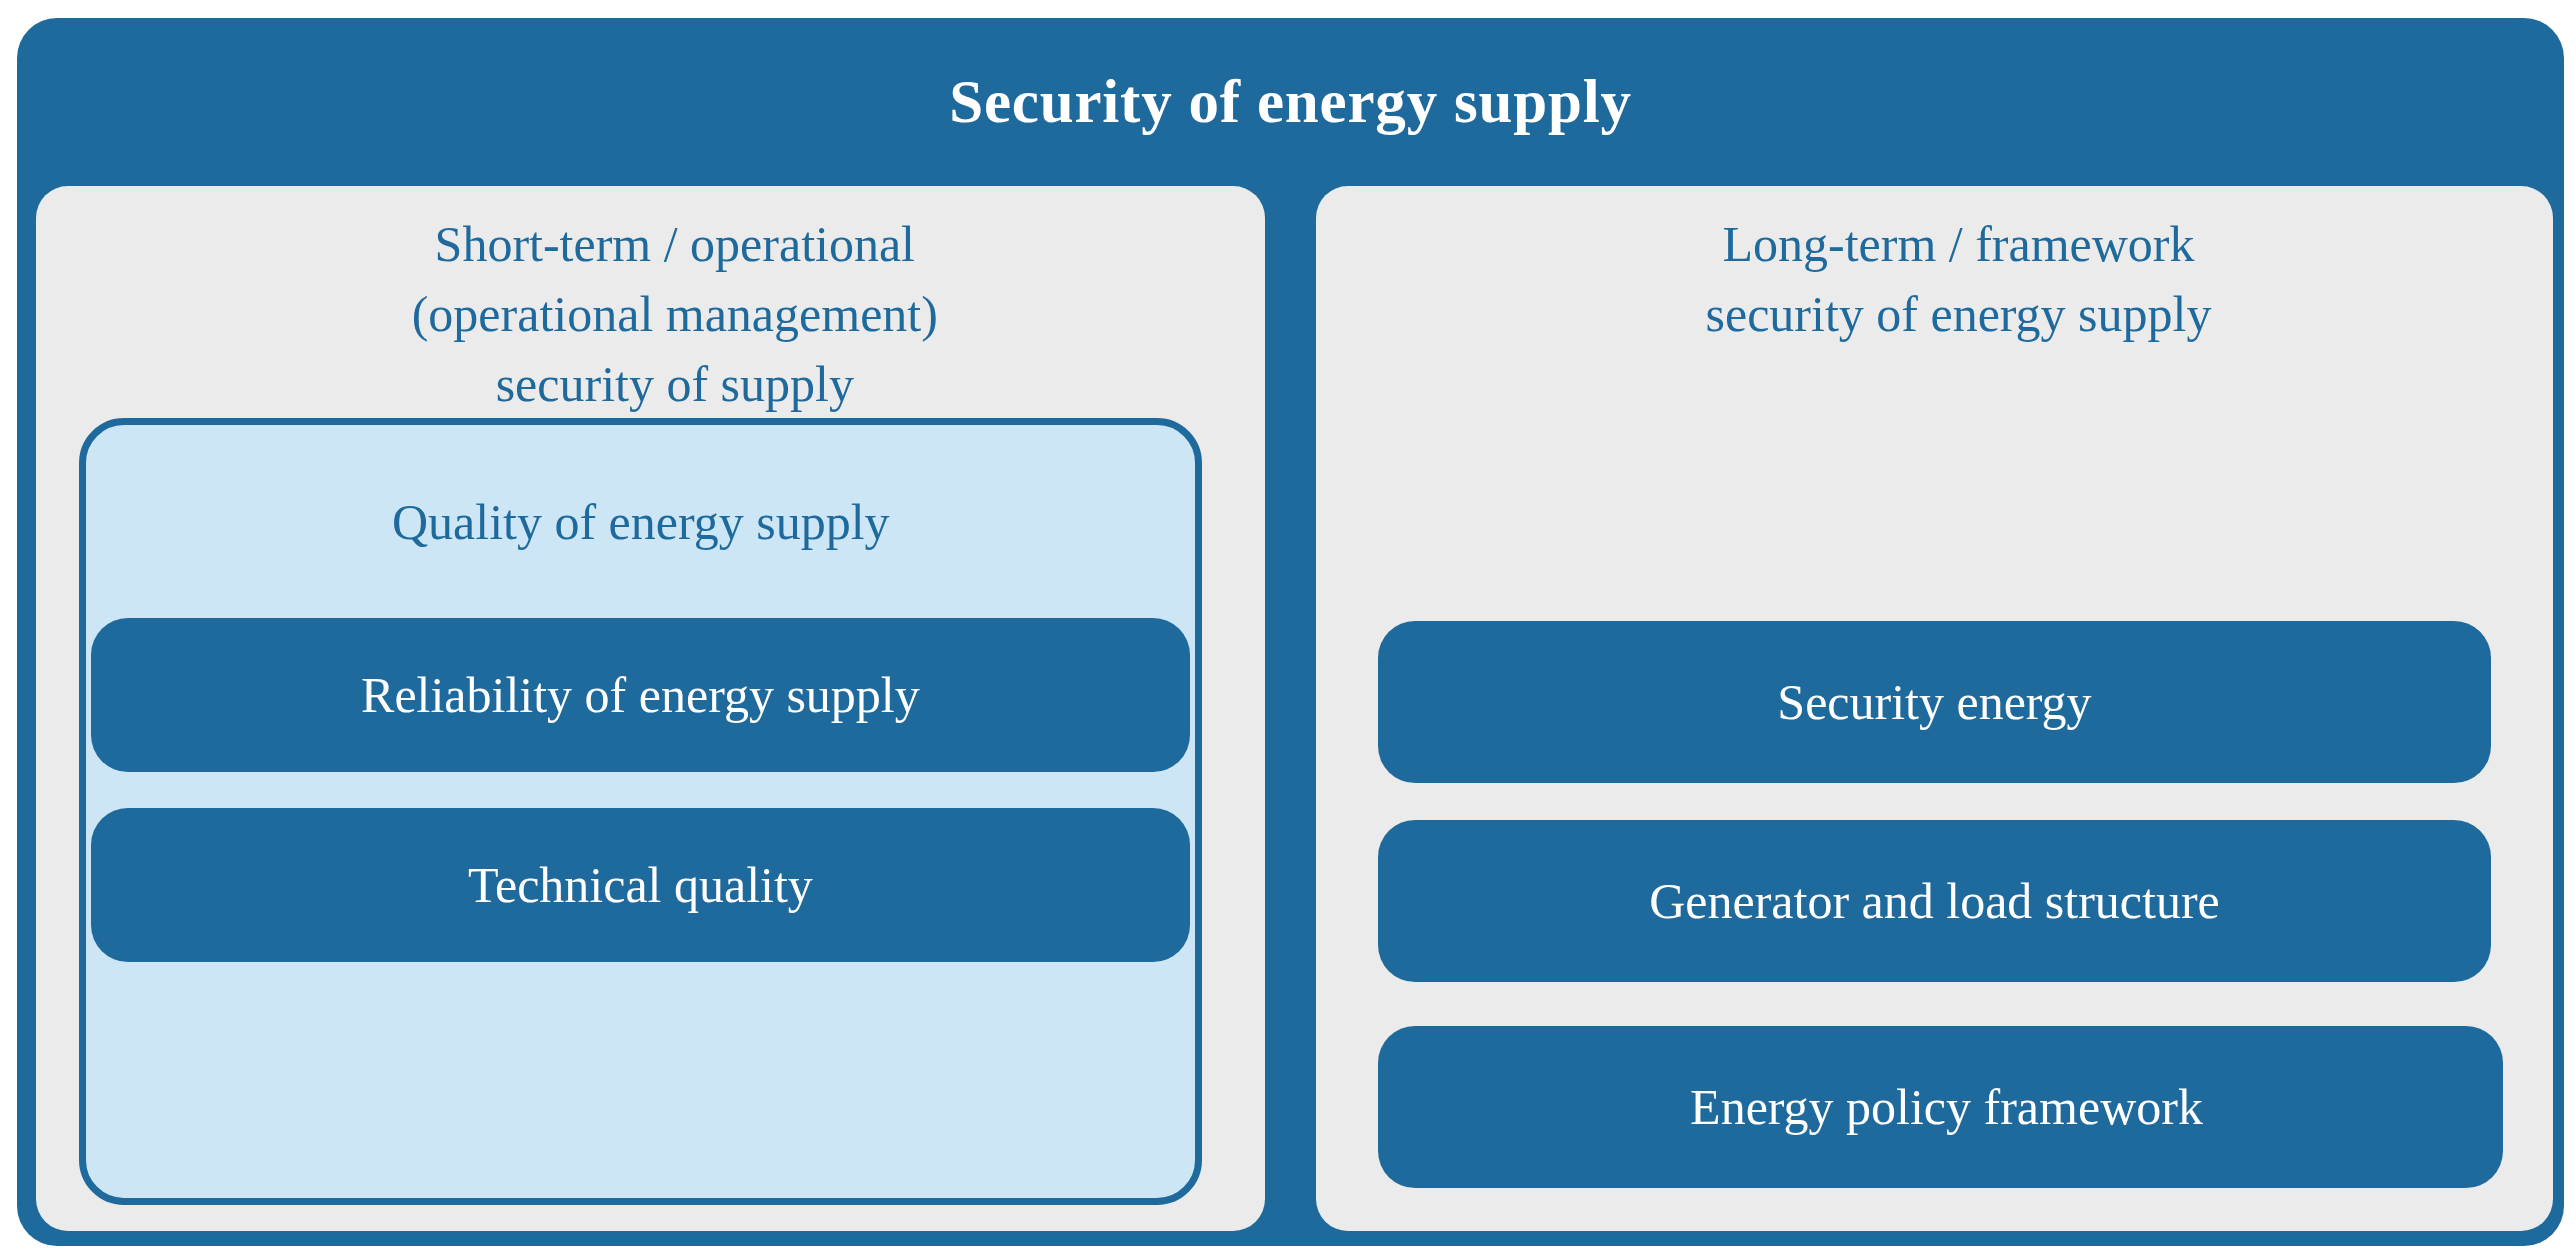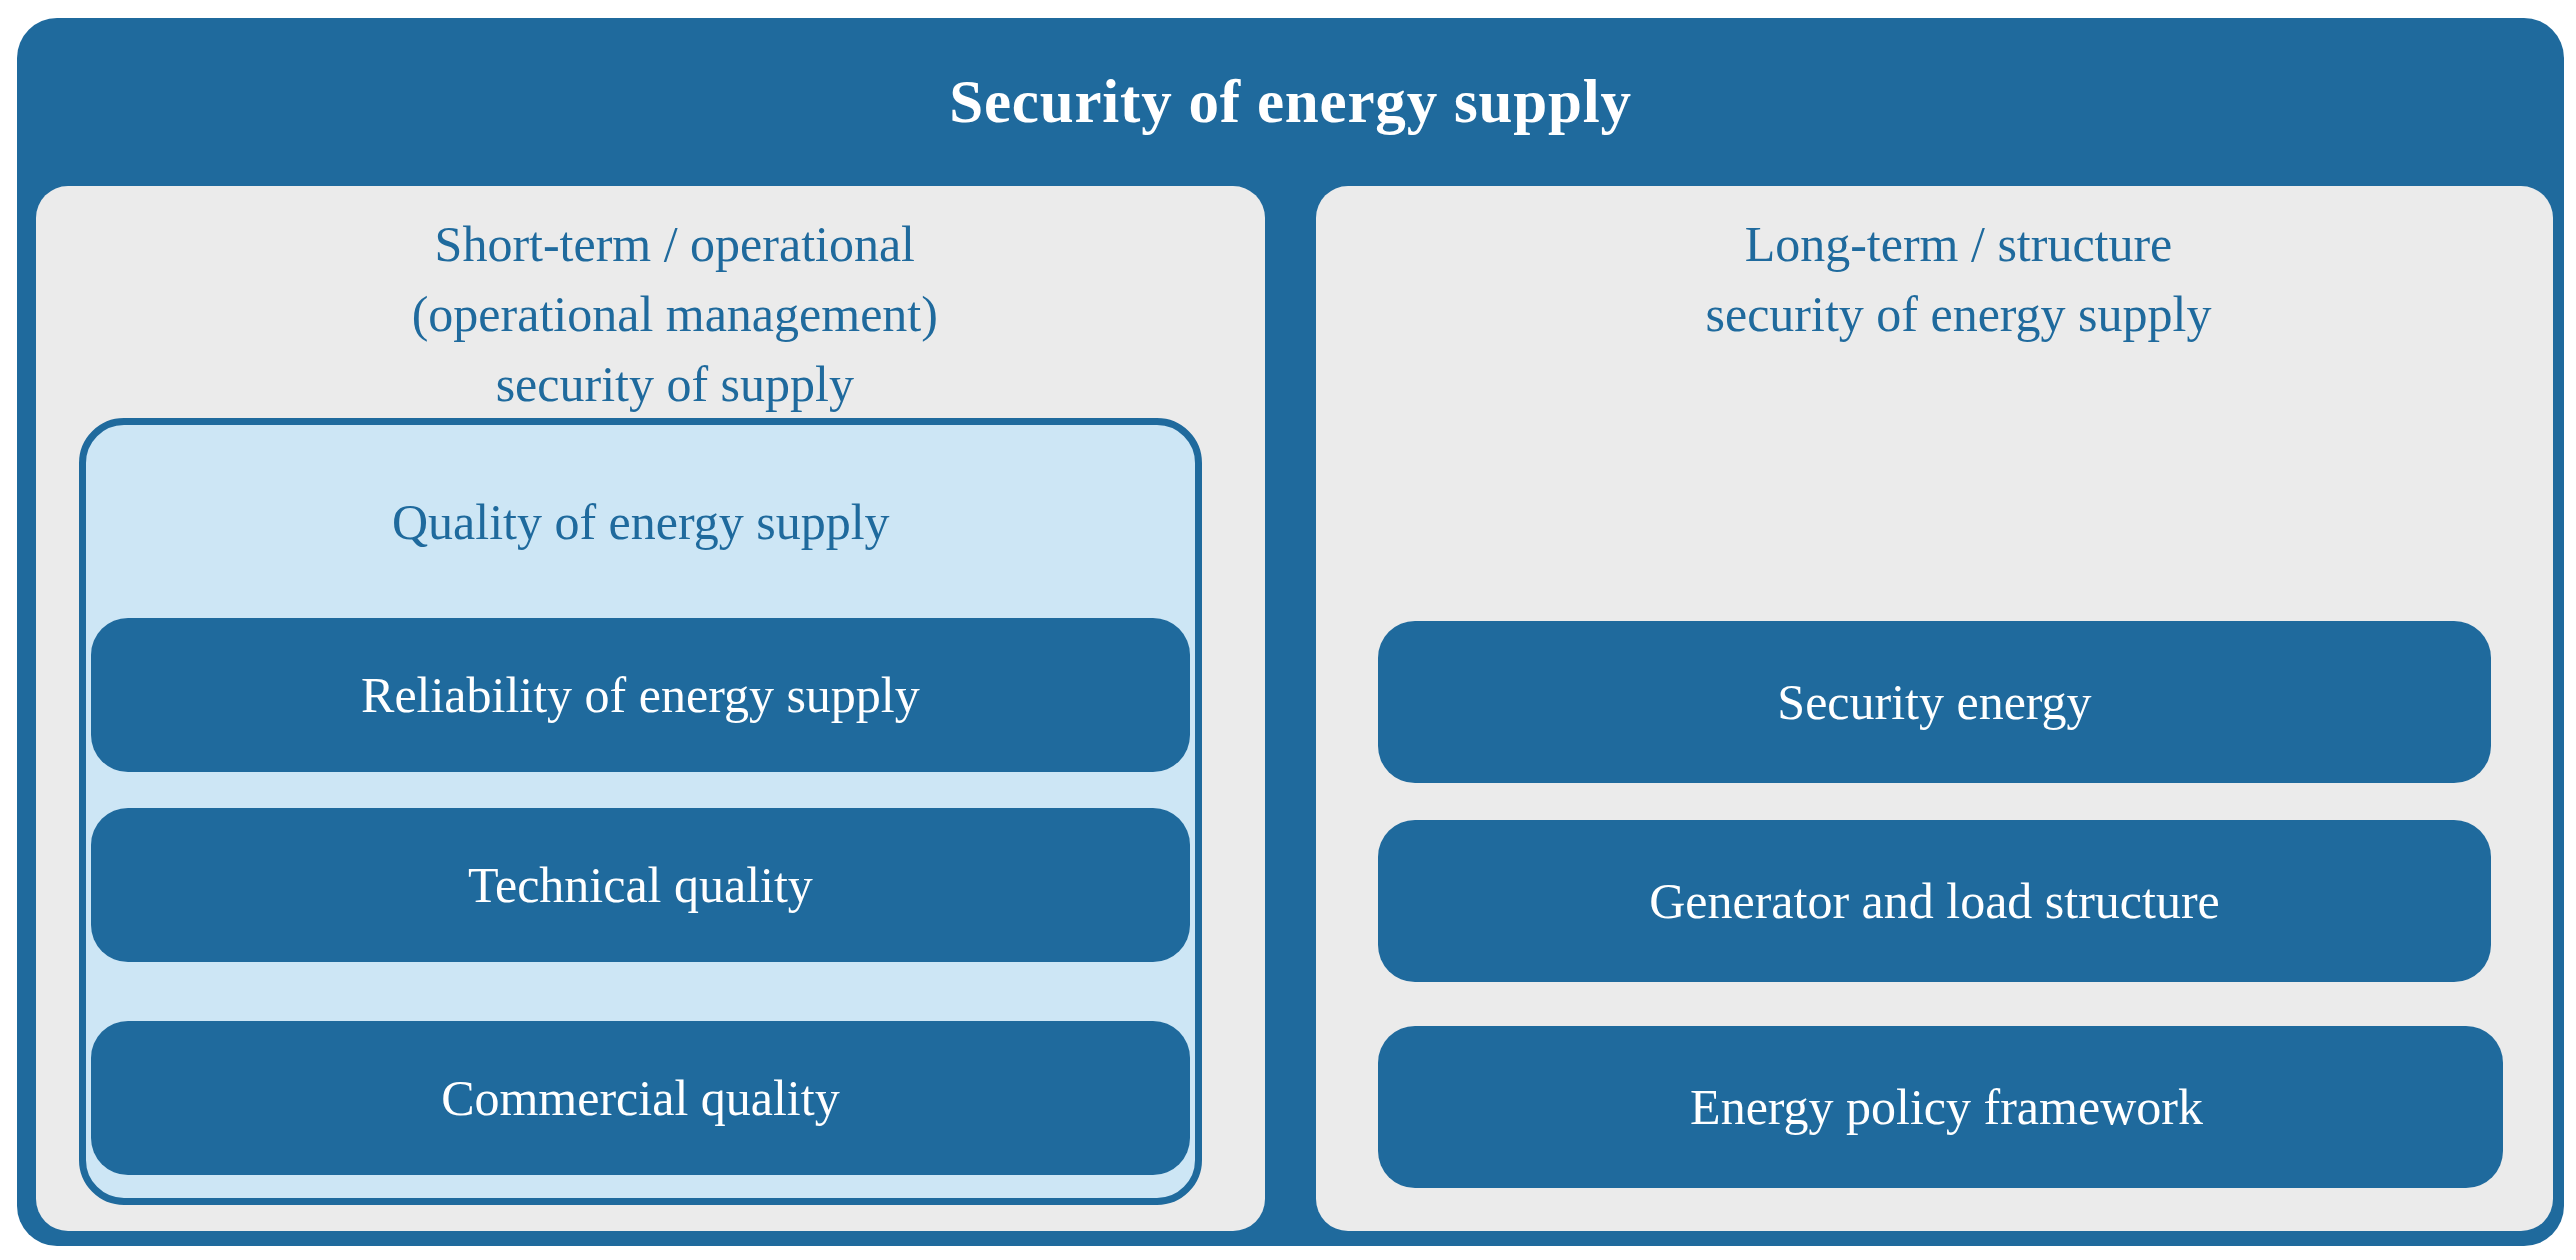--- a/index.html
+++ b/index.html
@@ -87,27 +87,26 @@
       <div class="panel-header">
         <span>Short-term / operational</span>
         <span>(operational management)</span>
         <span>security of supply</span>
       </div>
 
       <div class="container">
         <div class="container-title">Quality of energy supply</div>
         <div class="cbox cbox-1">Reliability of energy supply</div>
         <div class="cbox cbox-2">Technical quality</div>
-        <div class="cbox cbox-3">Commercial quality</div>
       </div>
     </div>
 
     <div class="panel panel-right">
       <div class="panel-header">
-        <span>Long-term / structure</span>
+        <span>Long-term / framework</span>
         <span>security of energy supply</span>
       </div>
 
       <div class="rbox rbox-2">Security energy</div>
       <div class="rbox rbox-3">Generator and load structure</div>
       <div class="rbox rbox-4">Energy policy framework</div>
     </div>
 
   </div>
 </div>

